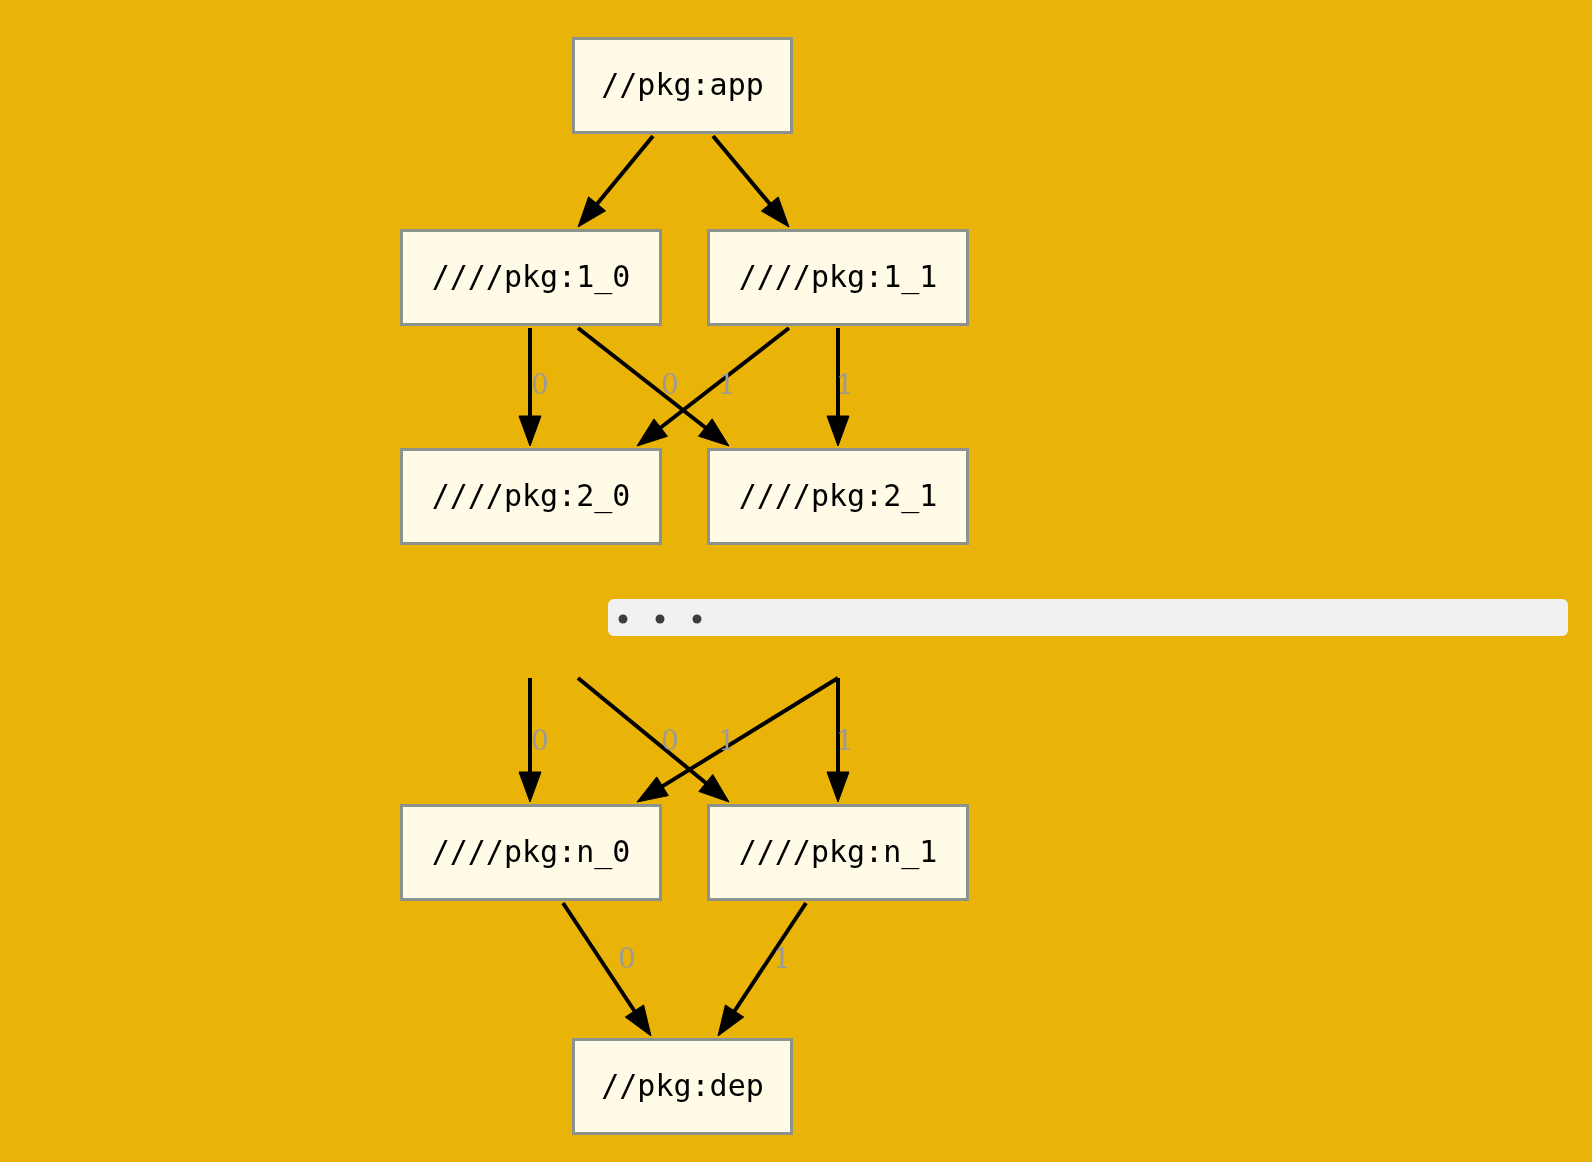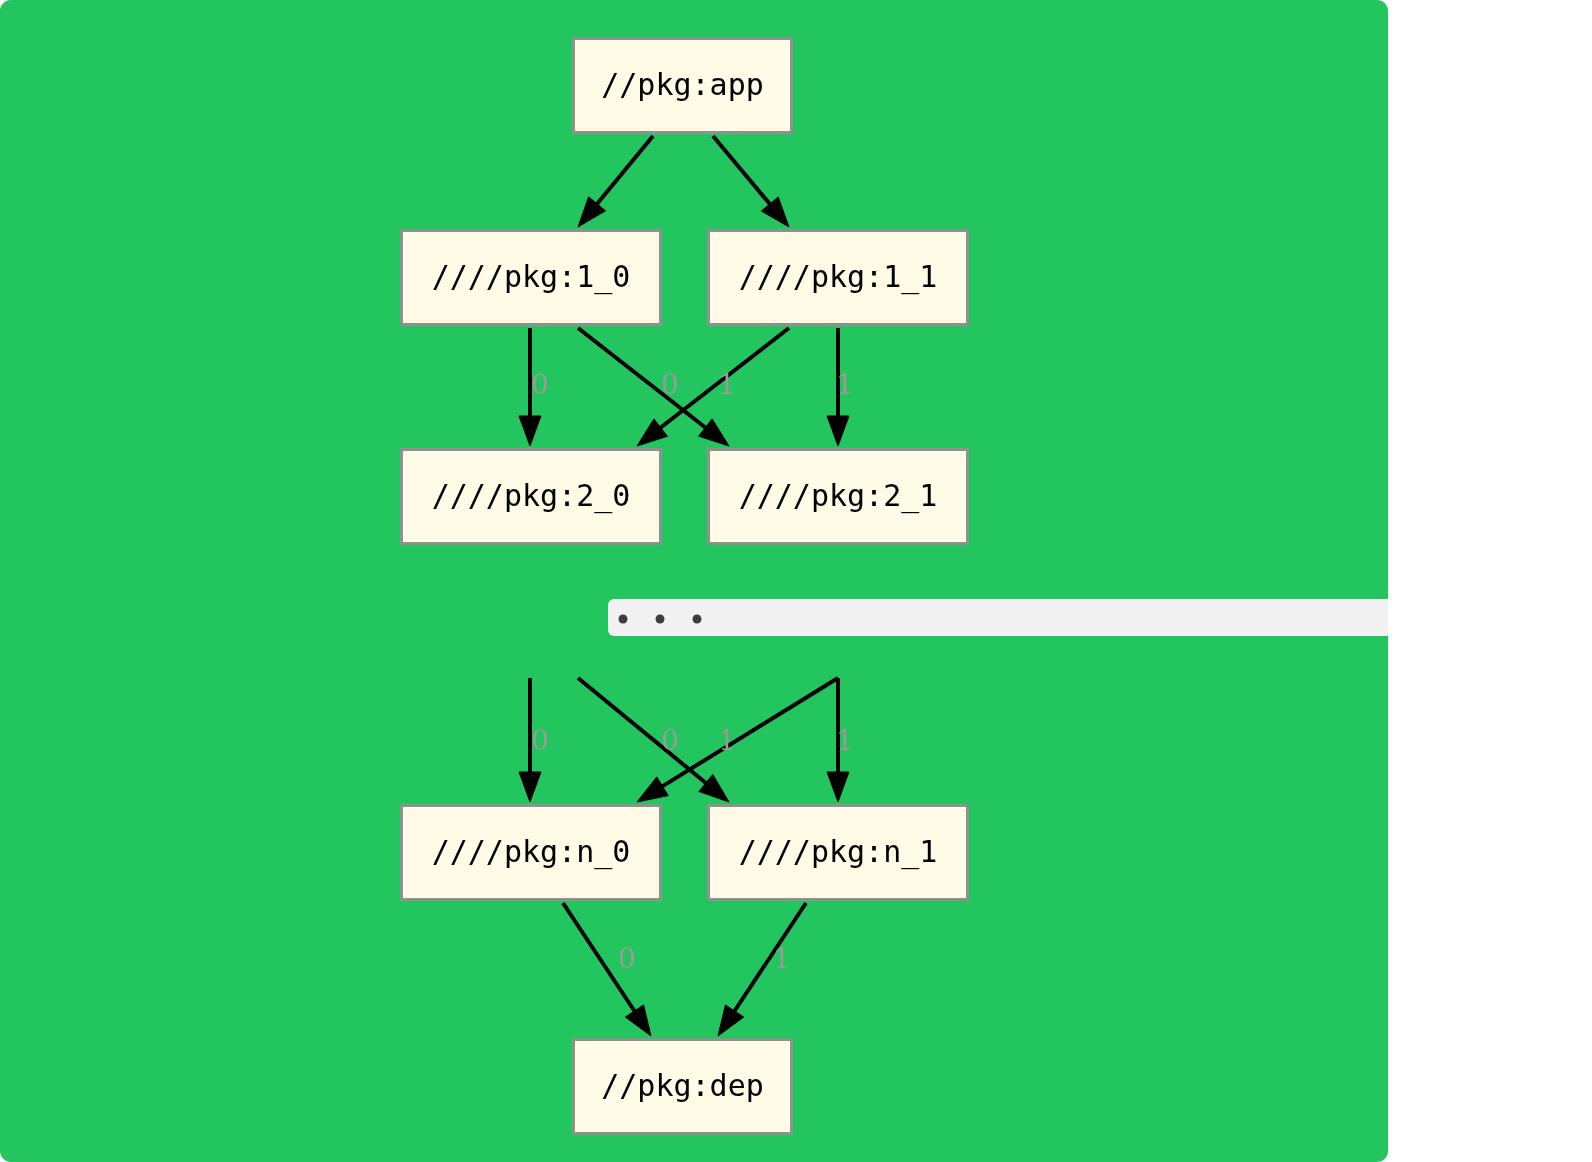--- a/index.html
+++ b/index.html
@@ -5,25 +5,24 @@
   html, body {
     margin: 0;
     padding: 0;
     background: #ffffff;
   }
   body {
     font-family: "DejaVu Sans Mono", monospace;
   }
   #canvas {
     position: relative;
-    width: 1388px;
+    width: 1592px;
     height: 1162px;
-    background: #22c55e;
+    background: #eab308;
     overflow: hidden;
-    border-radius: 11px;
   }
   #graph-svg {
     position: absolute;
     left: 0;
     top: 0;
     width: 1592px;
     height: 1162px;
   }
   .node-box {
     fill: #fffbe6;

